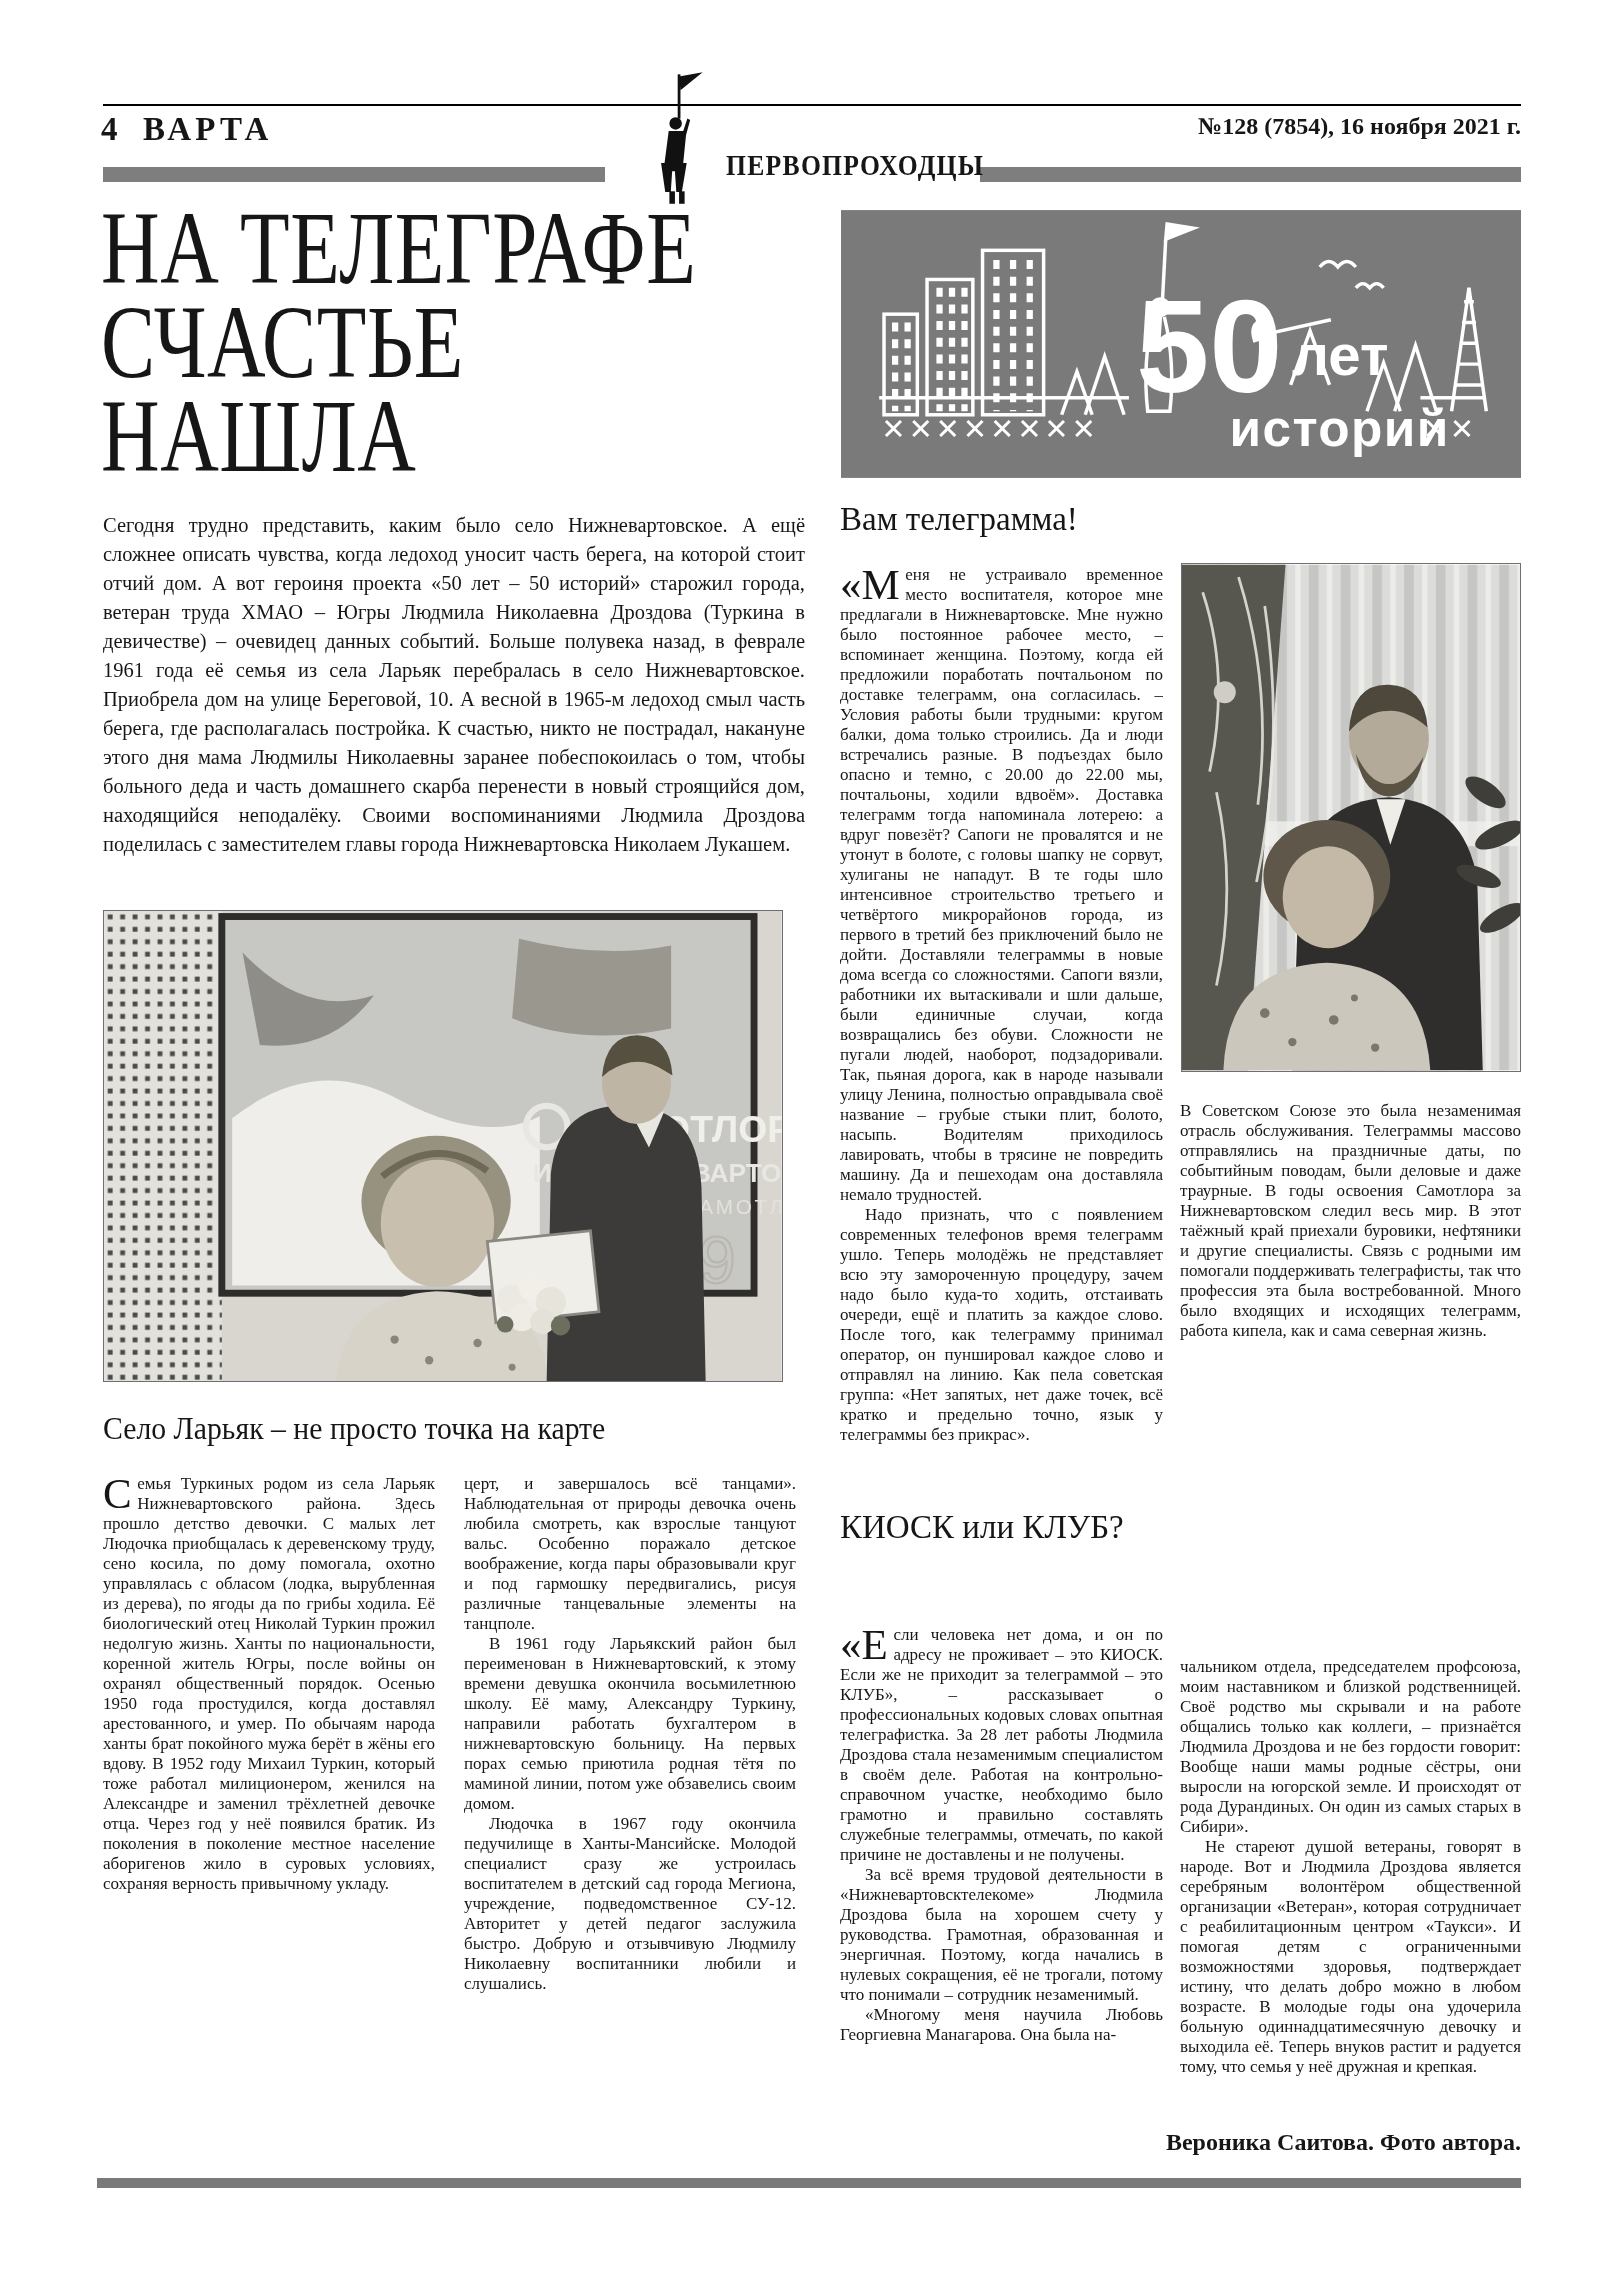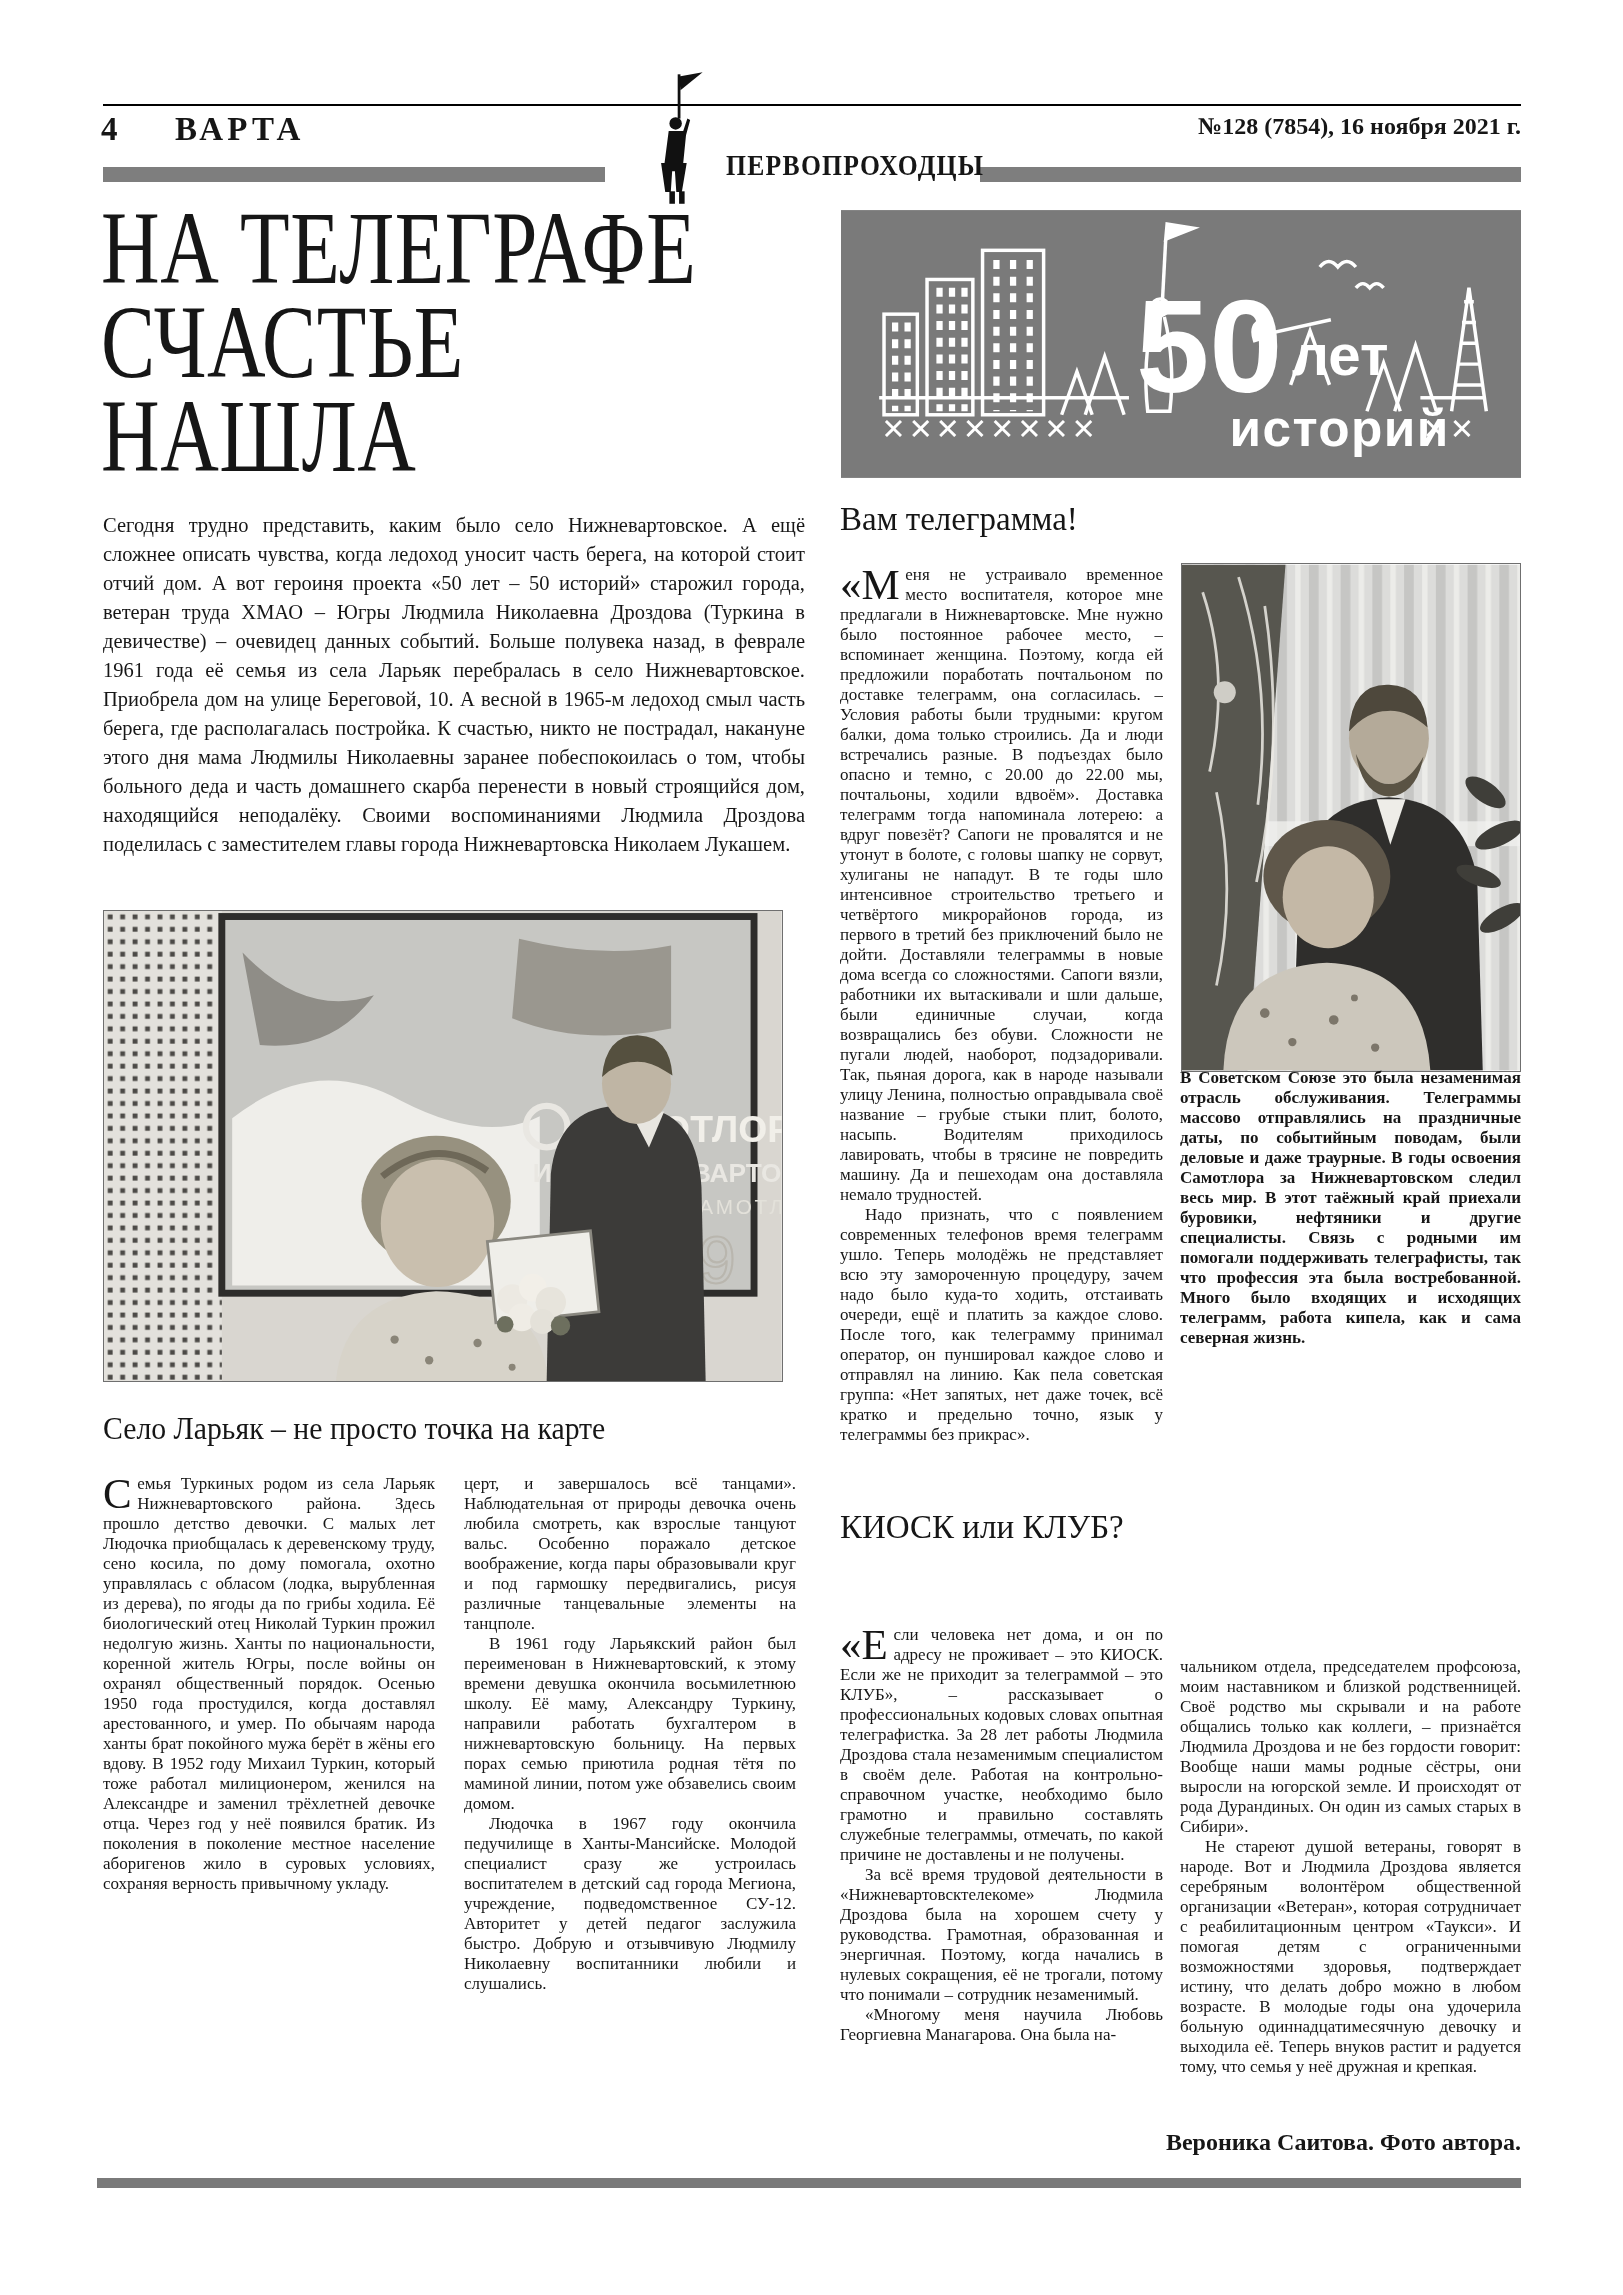--- a/index.html
+++ b/index.html
@@ -25,21 +25,21 @@
   .credit{font-weight:bold;font-size:24px;white-space:nowrap;}
   .photo{border:1.4px solid #6f6f6f;box-sizing:border-box;}
 </style>
 </head>
 <body>
 
 <div class="page">
 
   <div class="abs rule" style="left:103px;top:104px;width:1418px;height:2.1px;"></div>
   <div class="abs pagenum" style="left:101px;top:111px;">4</div>
-  <div class="abs masthead" style="left:143px;top:111px;margin-left:32px;">ВАРТА</div>
+  <div class="abs masthead" style="left:143px;top:111px;">ВАРТА</div>
   <div class="abs issue" style="right:102px;top:113px;">№128 (7854), 16 ноября 2021 г.</div>
   <div class="abs graybar" style="left:103px;top:167px;width:502px;height:14.6px;"></div>
   <div class="abs graybar" style="left:980px;top:167px;width:541px;height:14.6px;"></div>
   <div class="abs rubric" style="left:726px;top:150px;">ПЕРВОПРОХОДЦЫ</div>
 
   <svg class="abs" style="left:650px;top:72px;" width="54" height="132" viewBox="0 0 78 190">
     <g fill="#111">
       <polygon points="42,6 76,0 44,26"></polygon>
       <rect x="40" y="3" width="4" height="64"></rect>
       <circle cx="37" cy="74" r="9"></circle>
@@ -143,21 +143,21 @@
       <ellipse cx="430" cy="452" rx="34" ry="13" transform="rotate(20 430 452)"></ellipse>
       <ellipse cx="464" cy="512" rx="36" ry="14" transform="rotate(-30 464 512)"></ellipse>
     </g>
   </svg>
 
   <div class="abs sechead" style="left:840px;top:501px;">Вам телеграмма!</div>
   <div class="abs col" style="left:840px;top:565px;width:323px;height:958px;">
     <p class="nofirst"><span class="dc">«М</span><span>еня не устраивало временное место воспитателя, которое мне предлагали в Нижневартовске. Мне нужно было постоянное рабочее место, – вспоминает женщина. Поэтому, когда ей предложили поработать почтальоном по доставке телеграмм, она согласилась. – Условия работы были трудными: кругом балки, дома только строились. Да и люди встречались разные. В подъездах было опасно и темно, с 20.00 до 22.00 мы, почтальоны, ходили вдвоём». Доставка телеграмм тогда напоминала лотерею: а вдруг повезёт? Сапоги не провалятся и не утонут в болоте, с головы шапку не сорвут, хулиганы не нападут. В те годы шло интенсивное строительство третьего и четвёртого микрорайонов города, из первого в третий без приключений было не дойти. Доставляли телеграммы в новые дома всегда со сложностями. Сапоги вязли, работники их вытаскивали и шли дальше, были единичные случаи, когда возвращались без обуви. Сложности не пугали людей, наоборот, подзадоривали. Так, пьяная дорога, как в народе называли улицу Ленина, полностью оправдывала своё название – грубые стыки плит, болото, насыпь. Водителям приходилось лавировать, чтобы в трясине не повредить машину. Да и пешеходам она доставляла немало трудностей.</span></p>
     <p>Надо признать, что с появлением современных телефонов время телеграмм ушло. Теперь молодёжь не представляет всю эту замороченную процедуру, зачем надо было куда-то ходить, отстаивать очереди, ещё и платить за каждое слово. После того, как телеграмму принимал оператор, он пуншировал каждое слово и отправлял на линию. Как пела советская группа: «Нет запятых, нет даже точек, всё кратко и предельно точно, язык у телеграммы без прикрас».</p>
   </div>
-  <div class="abs col" style="left:1180px;top:1068px;width:341px;height:444px;font-weight:bold;">
+  <div class="abs col" style="left:1180px;top:1101px;width:341px;height:444px;">
     <p class="nofirst">В Советском Союзе это была незаменимая отрасль обслуживания. Телеграммы массово отправлялись на праздничные даты, по событийным поводам, были деловые и даже траурные. В годы освоения Самотлора за Нижневартовском следил весь мир. В этот таёжный край приехали буровики, нефтяники и другие специалисты. Связь с родными им помогали поддерживать телеграфисты, так что профессия эта была востребованной. Много было входящих и исходящих телеграмм, работа кипела, как и сама северная жизнь.</p>
   </div>
 
   <svg class="abs photo" style="left:103px;top:910px;" width="680" height="472" viewBox="0 0 980 680">
     <defs>
       <pattern id="dots" width="18" height="18" patternUnits="userSpaceOnUse">
         <rect width="18" height="18" fill="#e3e1dc"></rect>
         <rect x="5" y="5" width="7" height="7" fill="#4c4a47"></rect>
       </pattern>
     </defs>

